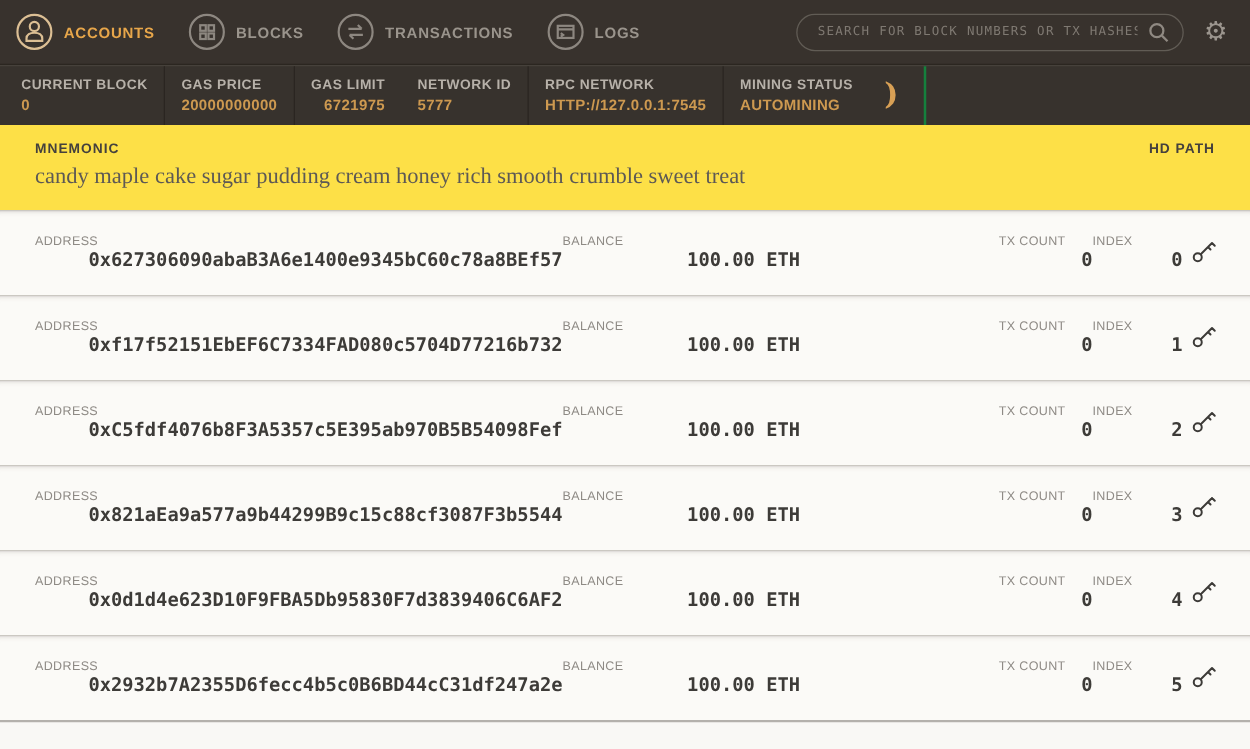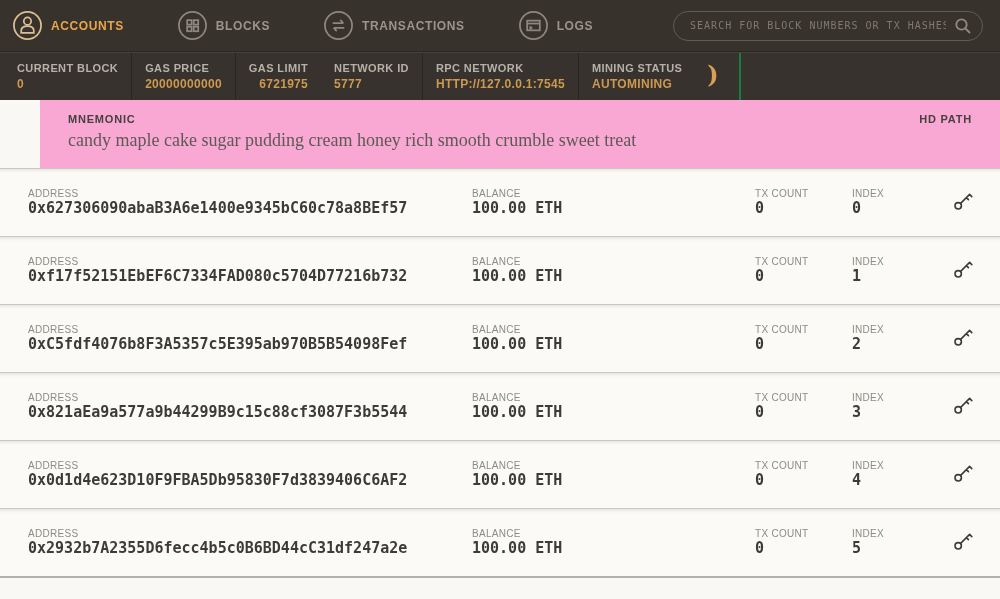--- a/index.html
+++ b/index.html
@@ -10,21 +10,20 @@
     display:flex; flex-direction:column;
   }
 
   
   .topnav {
     height:52px; flex:0 0 52px;
     background:#38322d;
     display:flex; align-items:center;
     padding:0 18px 0 12px;
     border-bottom:1px solid #2b2620;
-    gap:27px;
   }
   .nav-item {
     display:flex; align-items:center;
     margin-right:26px; cursor:pointer;
   }
   .nav-circle {
     width:31px; height:31px; margin-right:8px;
     display:flex; align-items:center; justify-content:center;
   }
   .nav-circle svg { display:block; }
@@ -87,54 +86,52 @@
   .mining-group .stat { border-right:none; }
   .mining-spinner {
     color:#d8a055; font-size:24px; font-weight:bold;
     margin:0 20px 4px 12px;
     font-family:"DejaVu Serif", serif;
   }
 
   
   .mnemonic-bar {
     height:68px; flex:0 0 68px;
-    background:#f9a8d4;
+    background:#fde047;
     display:flex; justify-content:space-between;
     padding:13px 28px 0 28px;
-    margin-left:40px;
   }
   .block-label {
     font-size:11px; font-weight:bold; letter-spacing:0.8px;
     color:#45413d;
   }
   .mono-sub {
     font-family:Liberation Serif, serif;
     font-size:18px; color:#5d5955; margin-top:5px;
     white-space:nowrap;
   }
 
   
   .rows { flex:1; display:flex; flex-direction:column; }
   .row {
     height:68px; flex:0 0 68px;
     background:#fbfaf7;
     border-top:1px solid #cbc8c2;
     box-shadow: inset 0 4px 4px -4px rgba(90,85,78,0.25);
     display:flex; align-items:center;
     padding:0 20px 0 28px;
-    gap:22px;
   }
   .cell { display:flex; flex-direction:column; }
   .cell-label {
     font-size:10px; color:#8e8a85; letter-spacing:0.3px;
   }
   .cell-value {
     font-family:"DejaVu Sans Mono", monospace;
     font-size:15px; font-weight:bold; color:#3d3b38;
-    margin-top:0; white-space:nowrap;
+    margin-top:0; white-space:nowrap;text-align:right;
   }
   .cell.addr { width:422px; }
   .cell.bal  { width:190px; }
   .row .spacer { flex:1; }
   .cell.tx  { width:75px; }
   .cell.idx { width:72px; }
   .key-btn {
     width:34px; height:34px;
     background:none; border:none; cursor:pointer;
     display:flex; align-items:center; justify-content:center;

